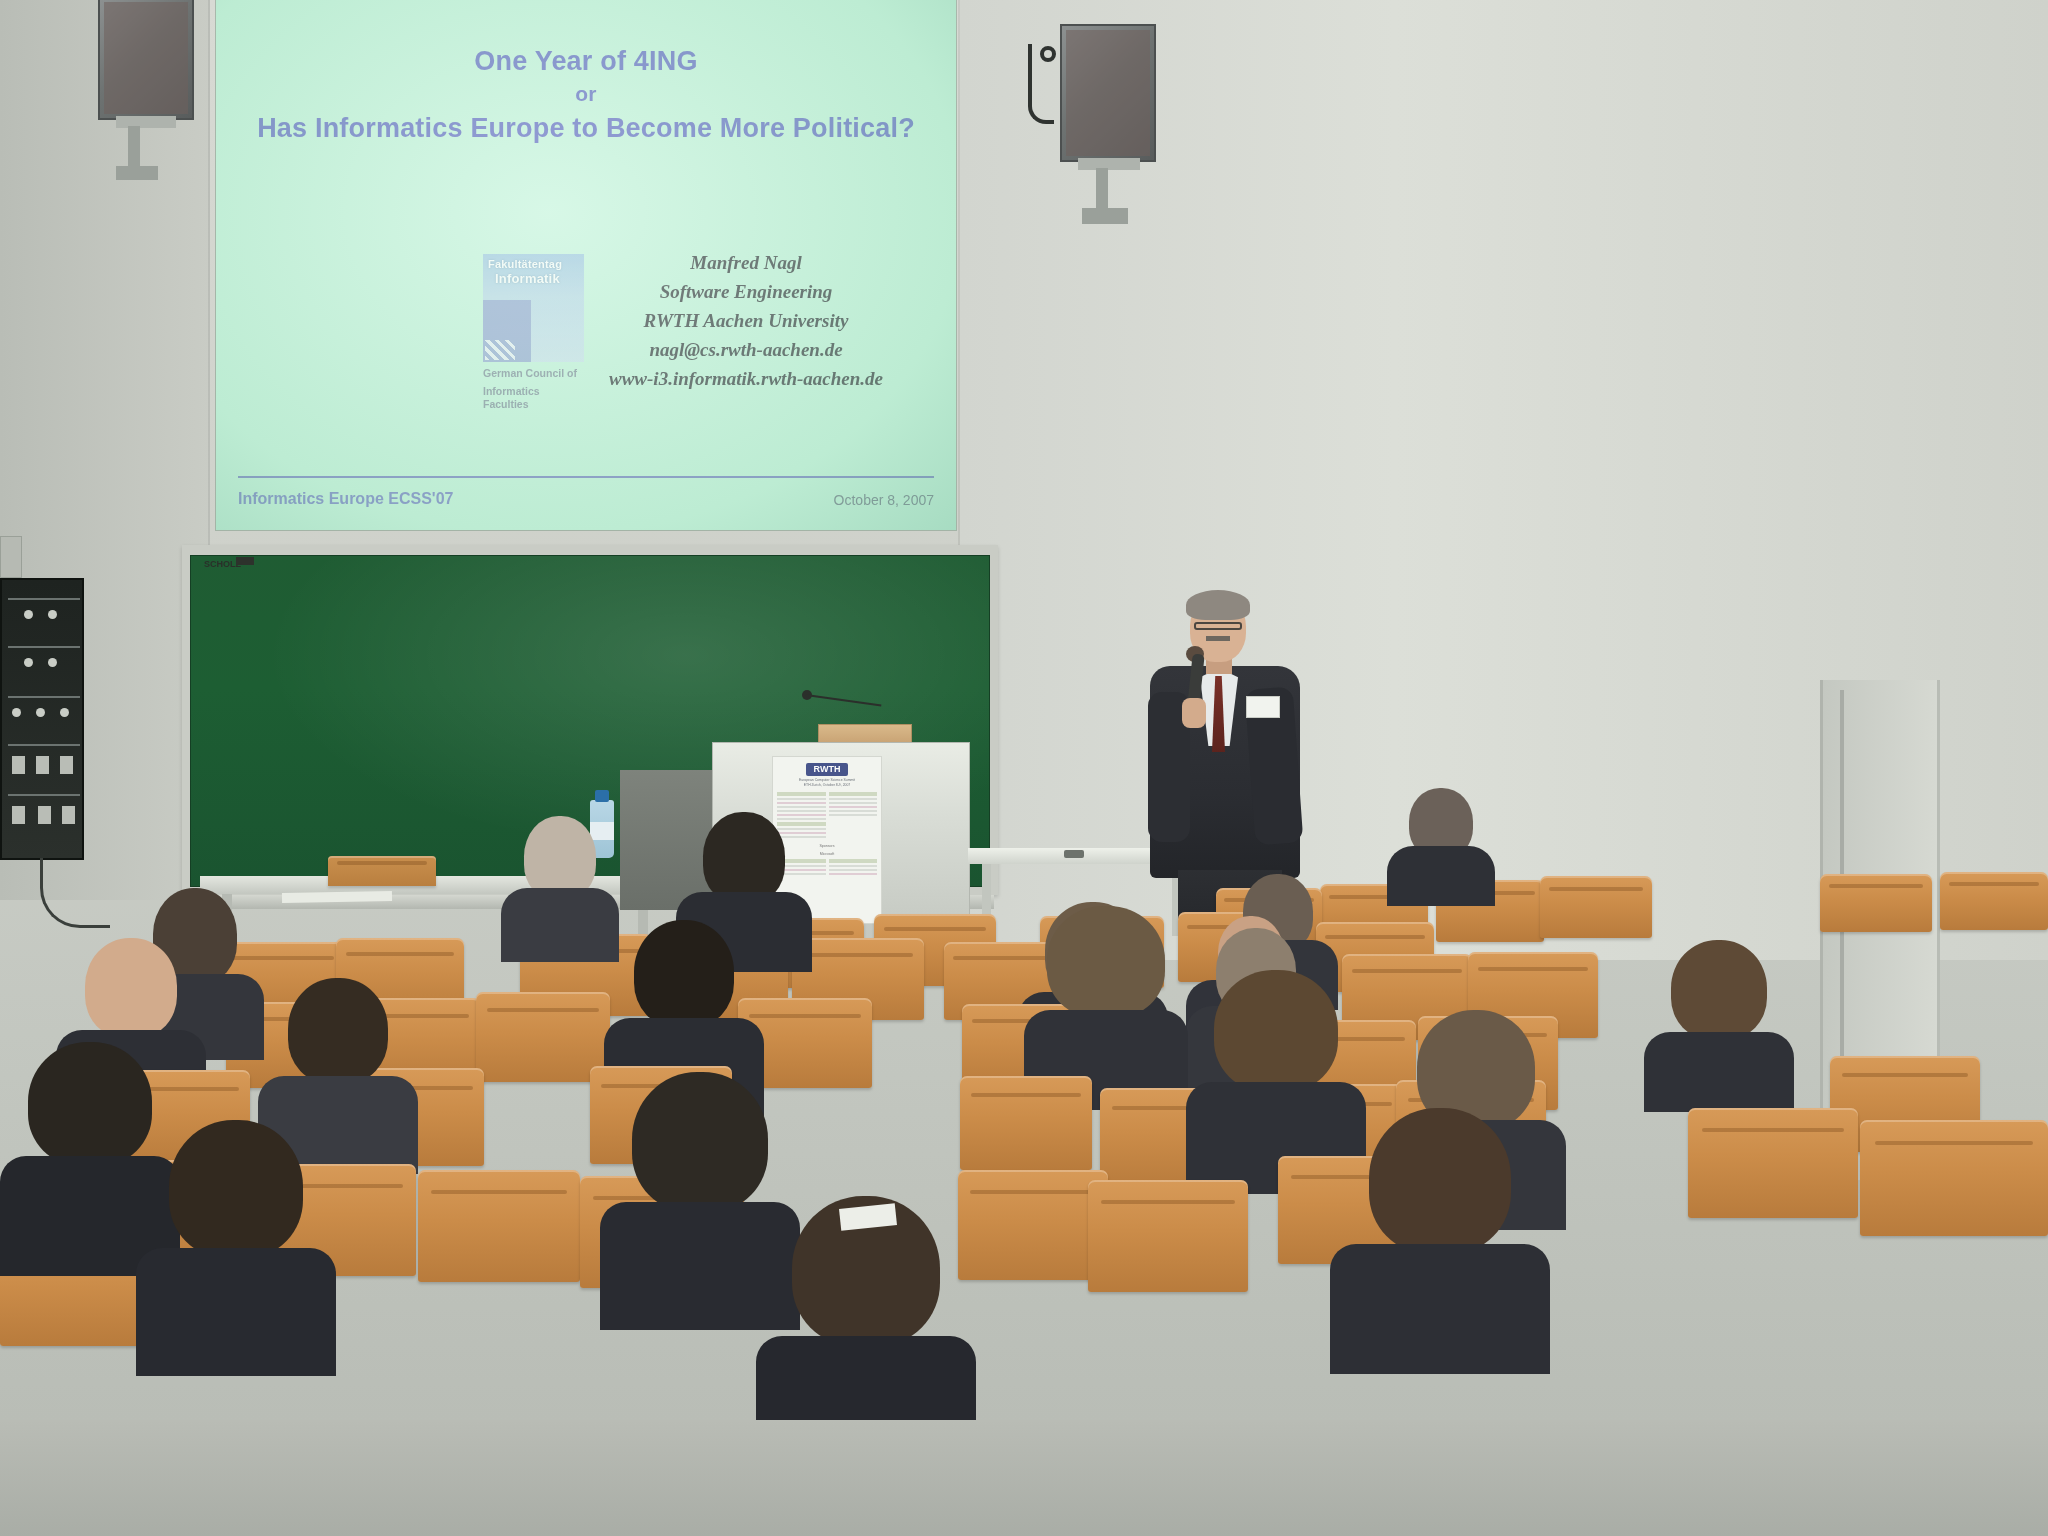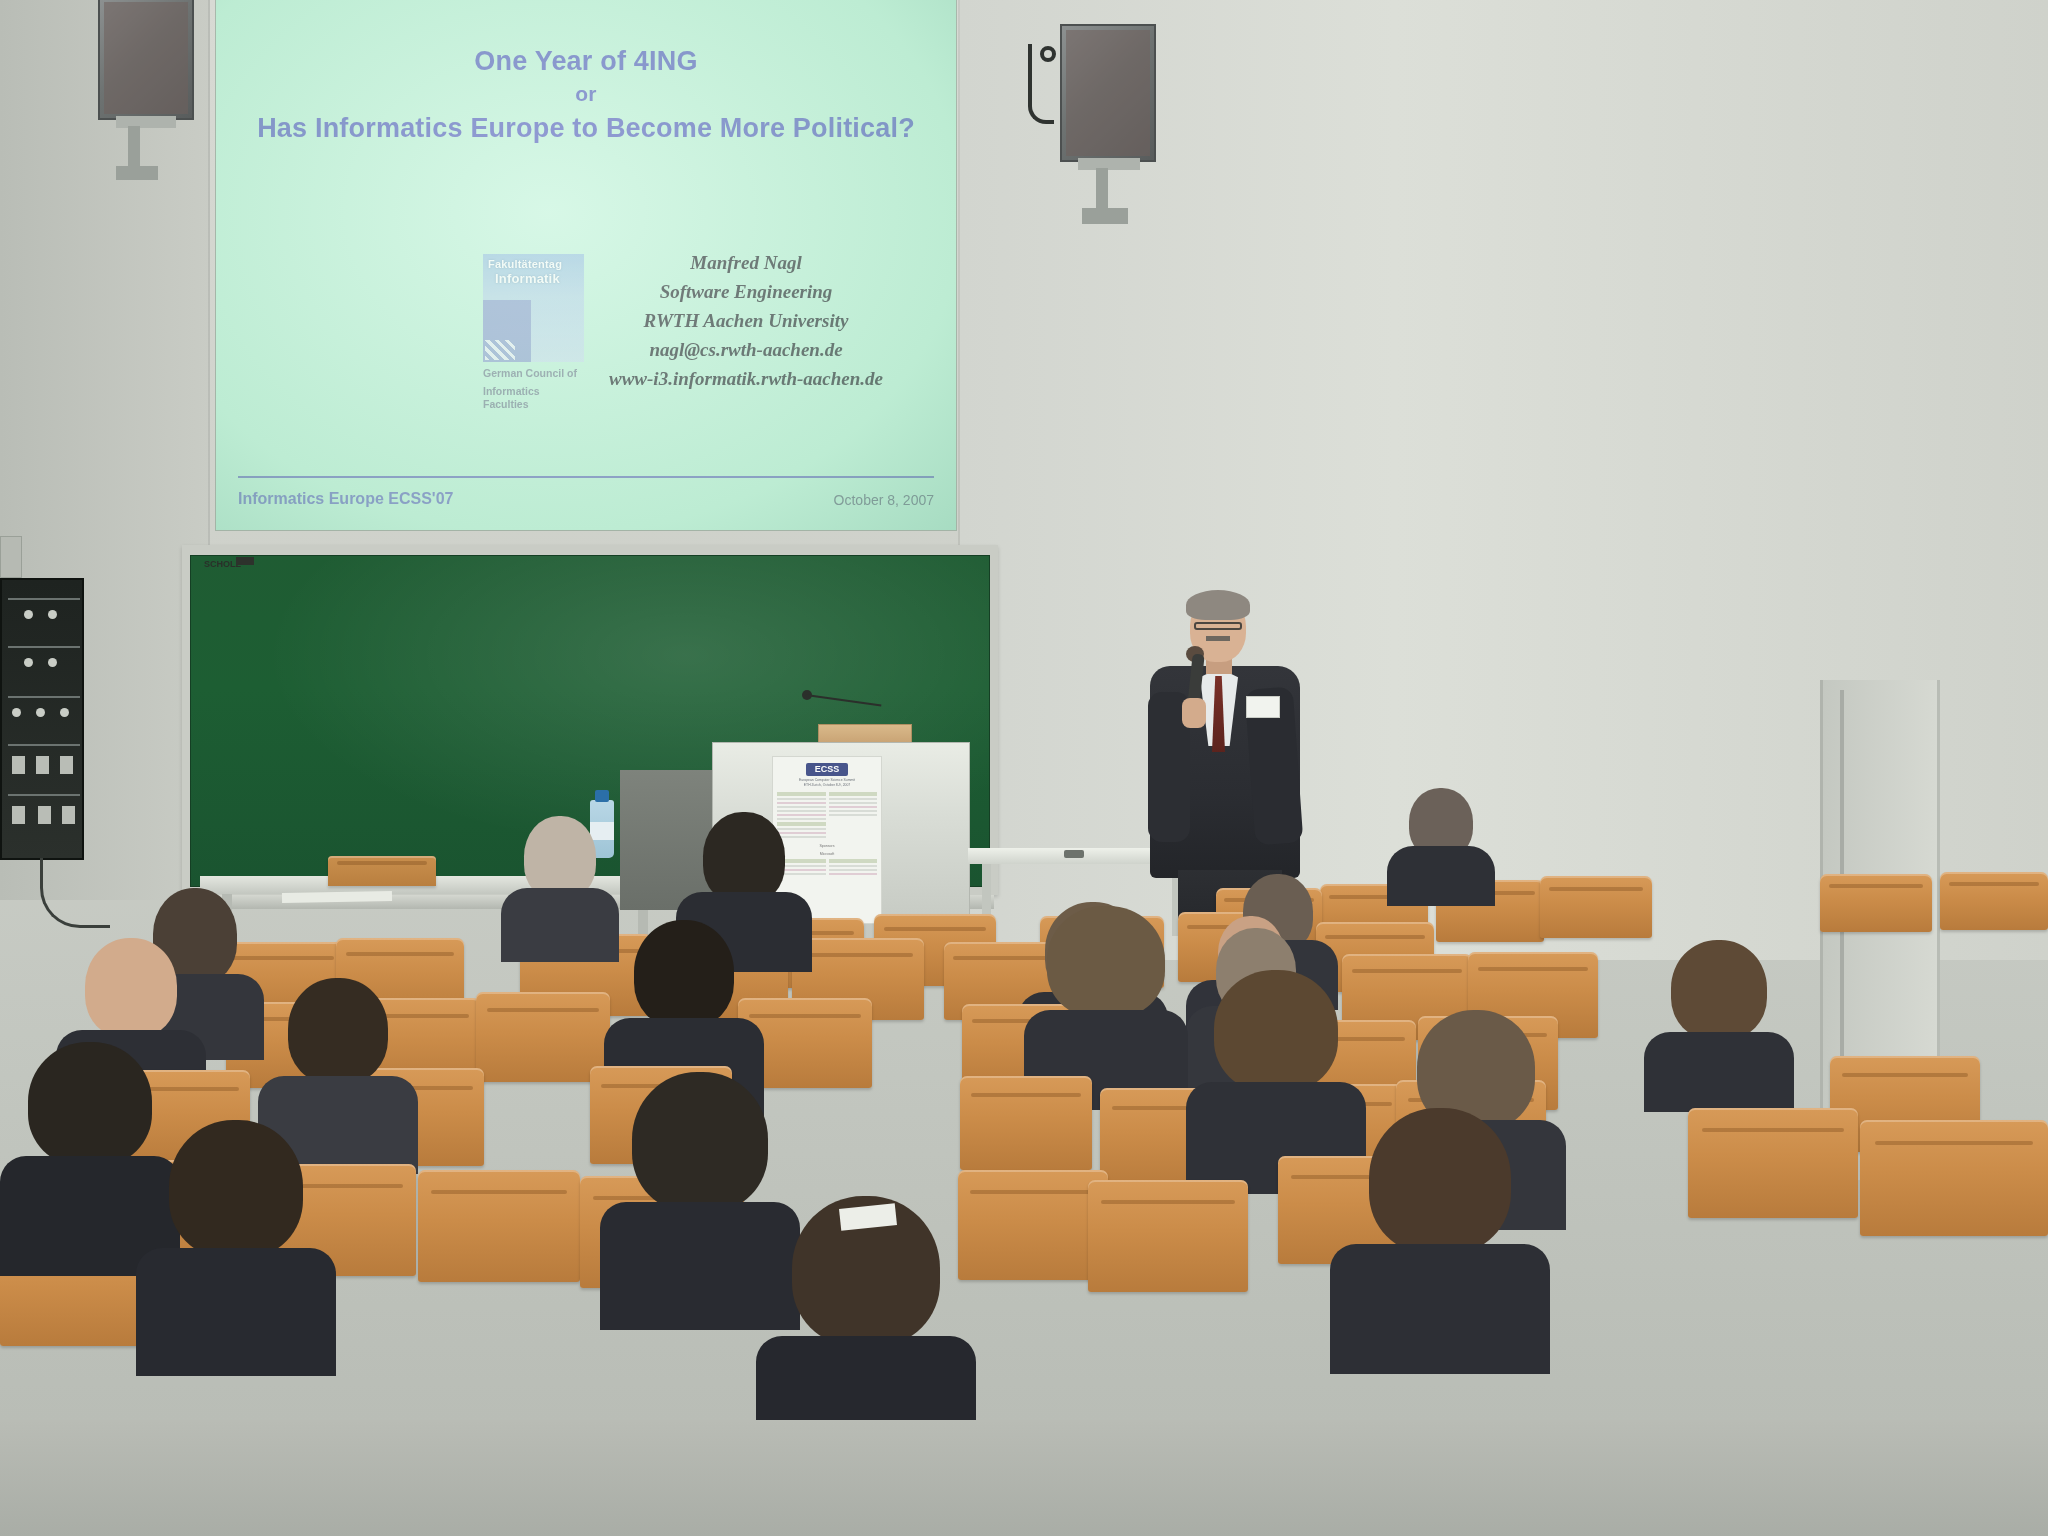--- a/index.html
+++ b/index.html
@@ -445,21 +445,21 @@
   <div id="chair-front" class="chair dark"></div>
   <div id="table-paper"></div>
 
   <div id="lectern-side"></div>
   <div id="lectern-top"></div>
   <div id="lectern"></div>
   <div id="lectern-mic-head"></div>
   <div id="lectern-mic"></div>
 
   <div id="poster">
-    <div class="p-logo">ECSS</div>
+    <div class="p-logo">RWTH</div>
     <div class="p-sub">European Computer Science Summit</div>
     <div class="p-sub">ETH Zurich, October 8-9, 2007</div>
     <div class="p-grid">
       <div class="p-col">
         <div class="p-head"></div>
         <div class="p-line"></div>
         <div class="p-line alt"></div>
         <div class="p-line"></div>
         <div class="p-line"></div>
         <div class="p-line alt"></div>

